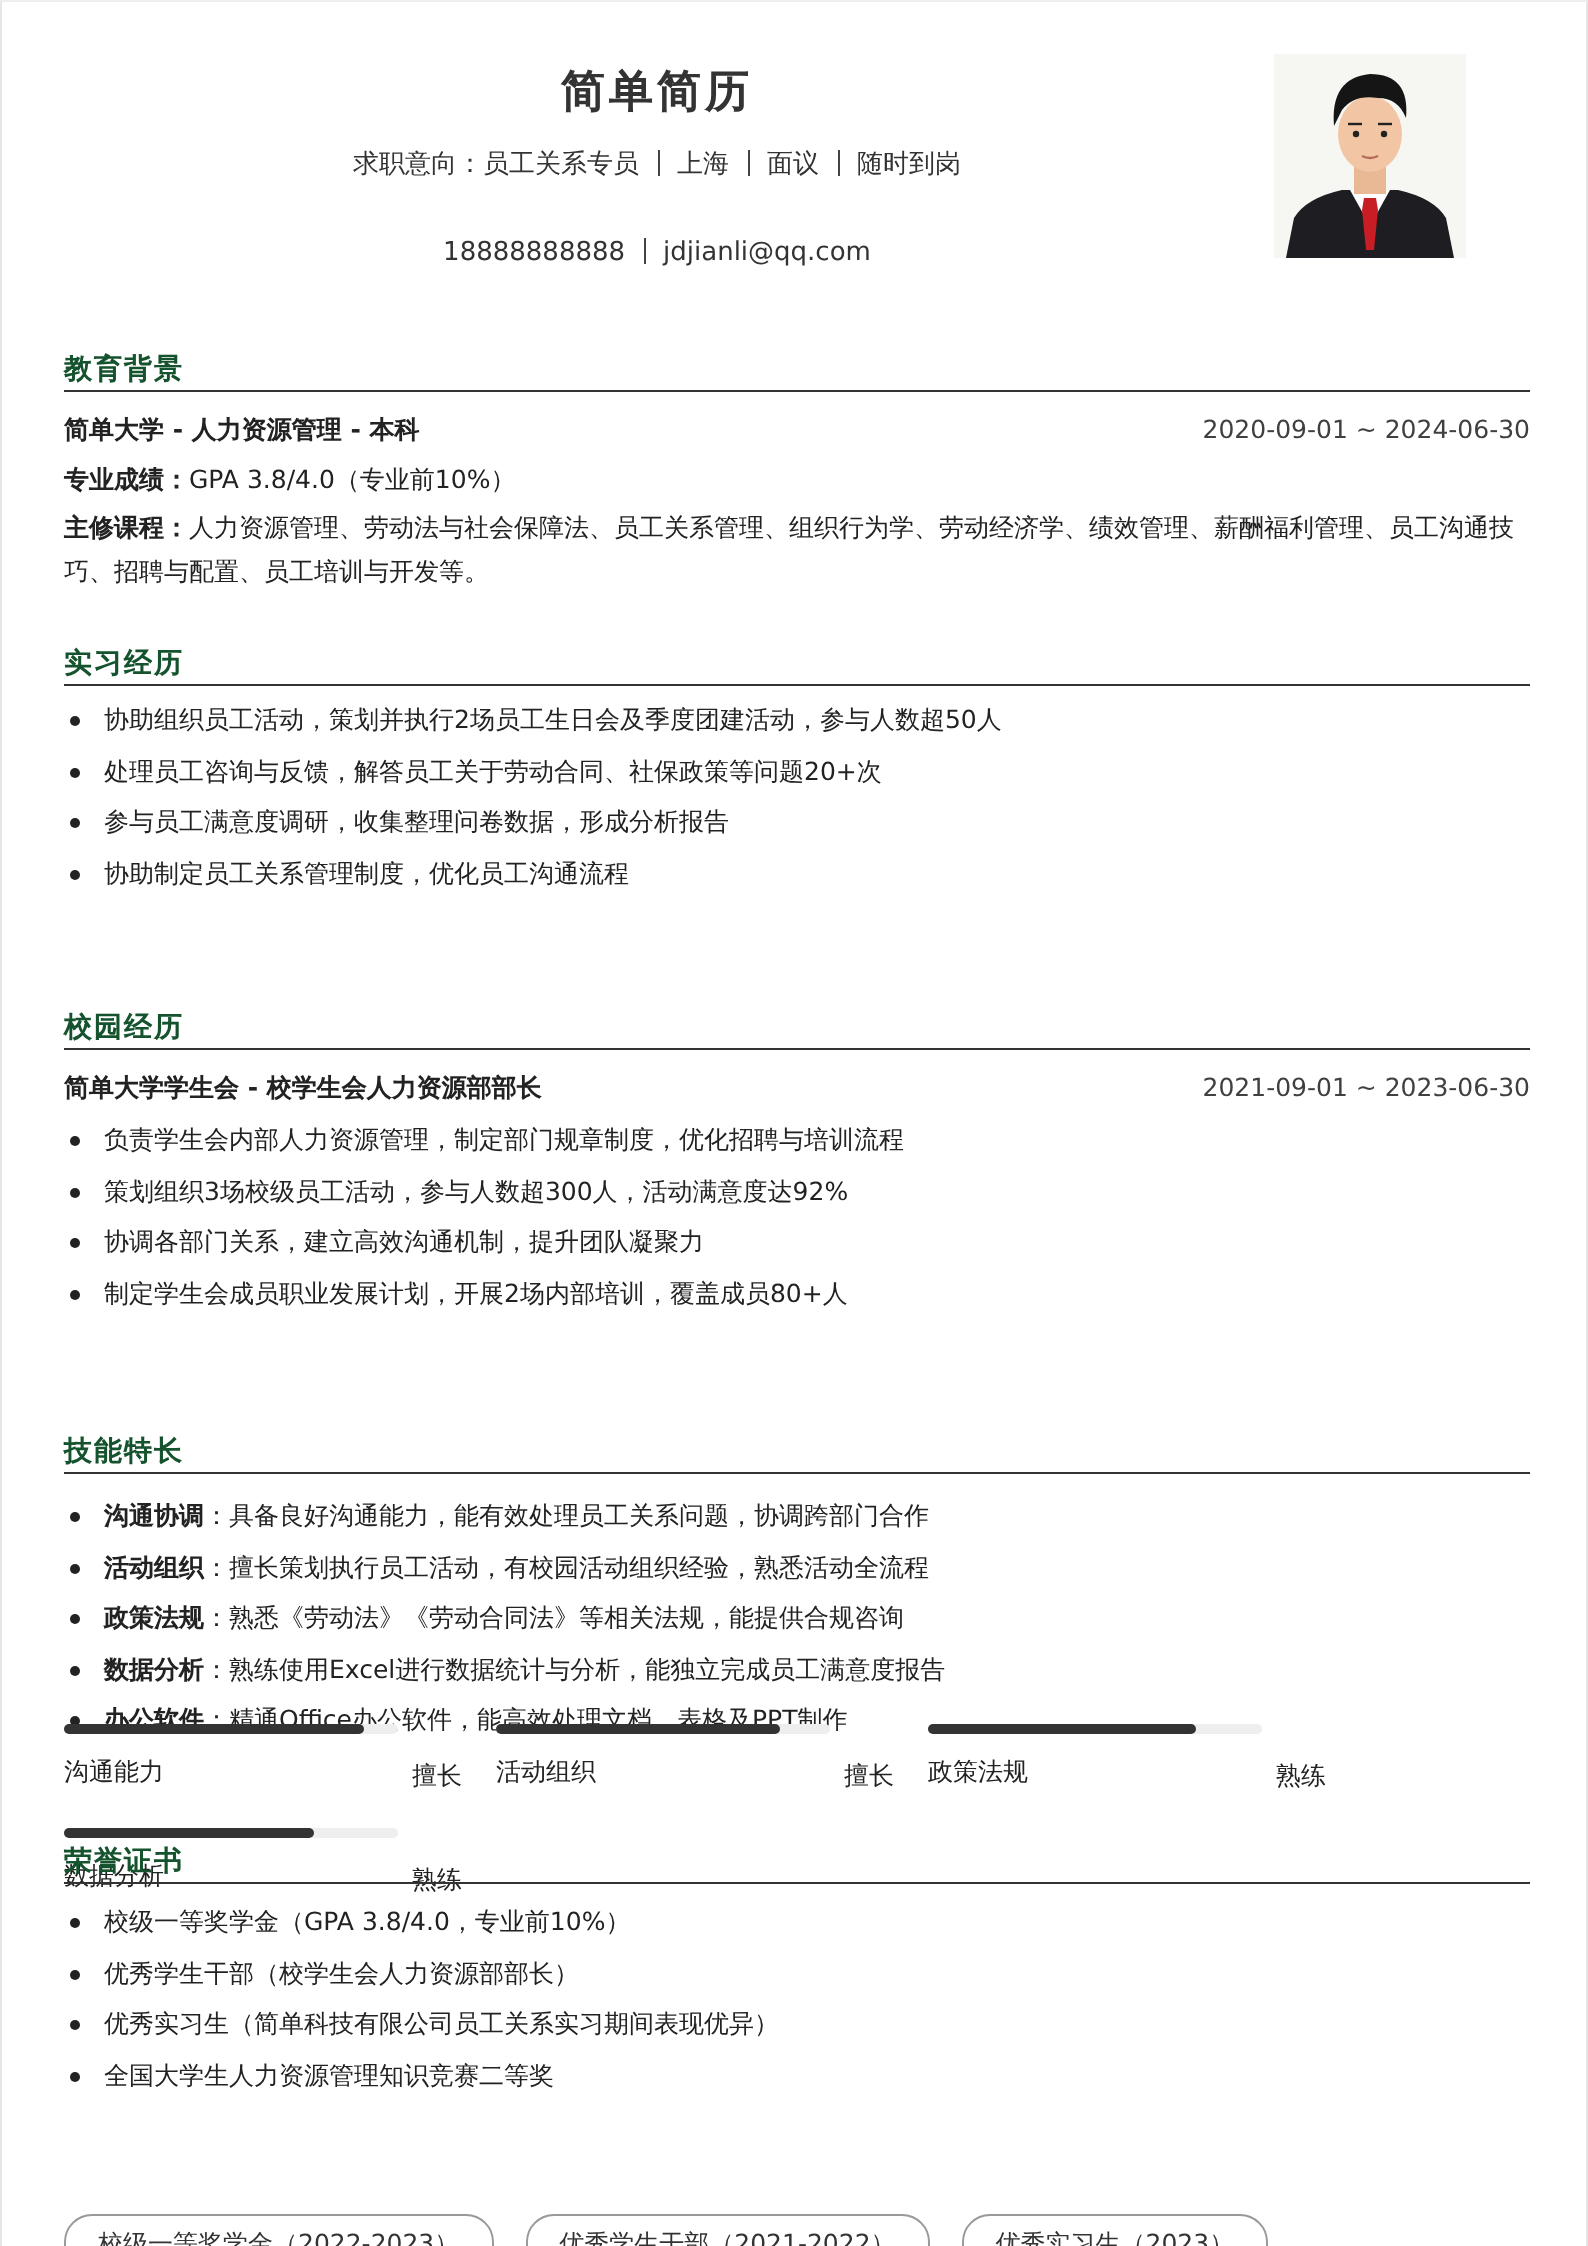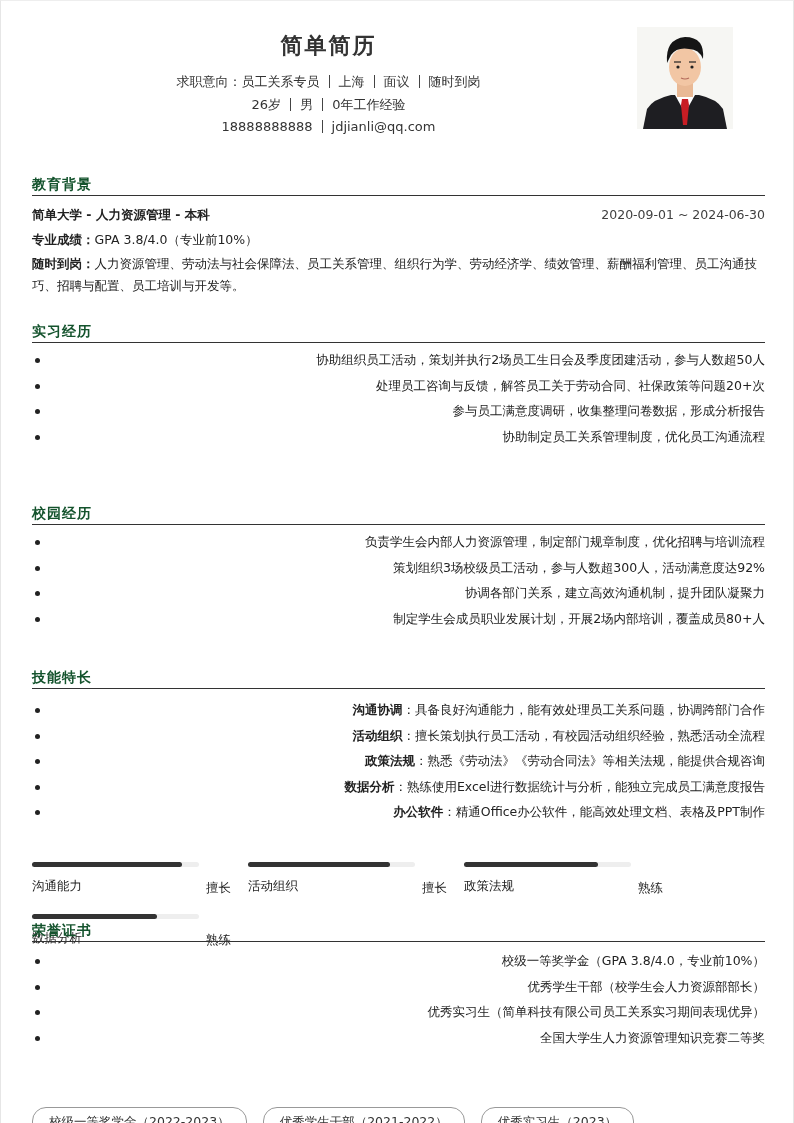--- a/index.html
+++ b/index.html
@@ -36,21 +36,21 @@
     .sec-title {
       font-size: 14px; font-weight: bold; color: #14532d; padding-bottom: 1px;
       border-bottom: 1px solid #333; letter-spacing: 1px;
     }
     .row-head { display: flex; justify-content: space-between; margin-top: 11px; font-size: 12.5px; }
     .row-head .title { font-weight: bold; color: #222; }
     .row-head .date { color: #404040; }
     .line { margin-top: 6px; line-height: 19px; }
     .line b { font-weight: bold; }
     ul.bullets { list-style: none; margin-top: 4px; }
-    ul.bullets li { position: relative; padding-left: 20px; line-height: 25.5px; text-align: right; }
+    ul.bullets li { position: relative; padding-left: 20px; line-height: 25.5px; }
     ul.bullets li::before {
       content: ""; position: absolute; left: 3px; top: 11px; width: 5px; height: 5px;
       border-radius: 50%; background: #222;
     }
     .skills-grid { position: absolute; left: 31px; top: 855px; width: 733px; }
     .skill { position: absolute; width: 200px; height: 40px; }
     .skill .bar-bg { position: absolute; left: 0; top: 6px; width: 167px; height: 5px; background: #eeeeee; border-radius: 3px; }
     .skill .bar-fg { position: absolute; left: 0; top: 0; height: 5px; background: #333333; border-radius: 3px; }
     .skill .level { position: absolute; left: 174px; top: 0; font-size: 12.5px; color: #222; margin-top: 24px; }
     .skill .sname { position: absolute; left: 0; top: 22px; font-size: 12.5px; color: #222; }
@@ -65,23 +65,20 @@
 
 <div class="page">
 
   <div class="header">
     <div class="name">简单简历</div>
 
     <div class="info-line" style="top:72px;">
       <span>求职意向：</span><span>员工关系专员</span><span class="sep"></span><span>上海</span><span class="sep"></span><span>面议</span><span class="sep"></span><span>随时到岗</span>
     </div>
 
-    <div class="info-line" style="top:95px;">
-      <span>26岁</span><span class="sep"></span><span>男</span><span class="sep"></span><span>0年工作经验</span>
-    </div>
 
     <div class="info-line" style="top:118px;">
       <span>18888888888</span><span class="sep"></span><span>jdjianli@qq.com</span>
     </div>
 
     <div class="photo">
       <svg width="96" height="102" viewBox="0 0 96 102">
         <rect width="96" height="102" fill="#f6f6f3"></rect>
 
         <path d="M6 102 L10 82 Q16 72 34 68 L62 68 Q80 72 86 82 L90 102 Z" fill="#1e1e22"></path>
@@ -108,45 +105,49 @@
   <div class="section" style="top:175px;">
     <div class="sec-title">教育背景</div>
     <div class="row-head">
       <span class="title">简单大学 - 人力资源管理 - 本科</span>
       <span class="date">2020-09-01 ~ 2024-06-30</span>
     </div>
     <div class="line">
       <b>专业成绩：</b><span>GPA 3.8/4.0（专业前10%）</span>
     </div>
     <div class="line" style="margin-top:4px; line-height:22px;">
-      <b>随时到岗：</b><span>人力资源管理、劳动法与社会保障法、员工关系管理、组织行为学、劳动经济学、绩效管理、薪酬福利管理、员工沟通技巧、招聘与配置、员工培训与开发等。</span>
+      <b>主修课程：</b><span>人力资源管理、劳动法与社会保障法、员工关系管理、组织行为学、劳动经济学、绩效管理、薪酬福利管理、员工沟通技巧、招聘与配置、员工培训与开发等。</span>
     </div>
   </div>
 
   <div class="section" style="top:322px;">
     <div class="sec-title">实习经历</div>
     <ul class="bullets">
       <li>协助组织员工活动，策划并执行2场员工生日会及季度团建活动，参与人数超50人</li>
       <li>处理员工咨询与反馈，解答员工关于劳动合同、社保政策等问题20+次</li>
       <li>参与员工满意度调研，收集整理问卷数据，形成分析报告</li>
       <li>协助制定员工关系管理制度，优化员工沟通流程</li>
     </ul>
   </div>
 
   <div class="section" style="top:504px;">
     <div class="sec-title">校园经历</div>
+    <div class="row-head">
+      <span class="title">简单大学学生会 - 校学生会人力资源部部长</span>
+      <span class="date">2021-09-01 ~ 2023-06-30</span>
+    </div>
     <ul class="bullets">
       <li>负责学生会内部人力资源管理，制定部门规章制度，优化招聘与培训流程</li>
       <li>策划组织3场校级员工活动，参与人数超300人，活动满意度达92%</li>
       <li>协调各部门关系，建立高效沟通机制，提升团队凝聚力</li>
       <li>制定学生会成员职业发展计划，开展2场内部培训，覆盖成员80+人</li>
     </ul>
   </div>
 
-  <div class="section" style="top:668px;">
+  <div class="section" style="top:716px;">
     <div class="sec-title">技能特长</div>
     <ul class="bullets" style="margin-top:8px;">
       <li><b>沟通协调</b><span>：具备良好沟通能力，能有效处理员工关系问题，协调跨部门合作</span></li>
       <li><b>活动组织</b><span>：擅长策划执行员工活动，有校园活动组织经验，熟悉活动全流程</span></li>
       <li><b>政策法规</b><span>：熟悉《劳动法》《劳动合同法》等相关法规，能提供合规咨询</span></li>
       <li><b>数据分析</b><span>：熟练使用Excel进行数据统计与分析，能独立完成员工满意度报告</span></li>
       <li><b>办公软件</b><span>：精通Office办公软件，能高效处理文档、表格及PPT制作</span></li>
     </ul>
   </div>
 

